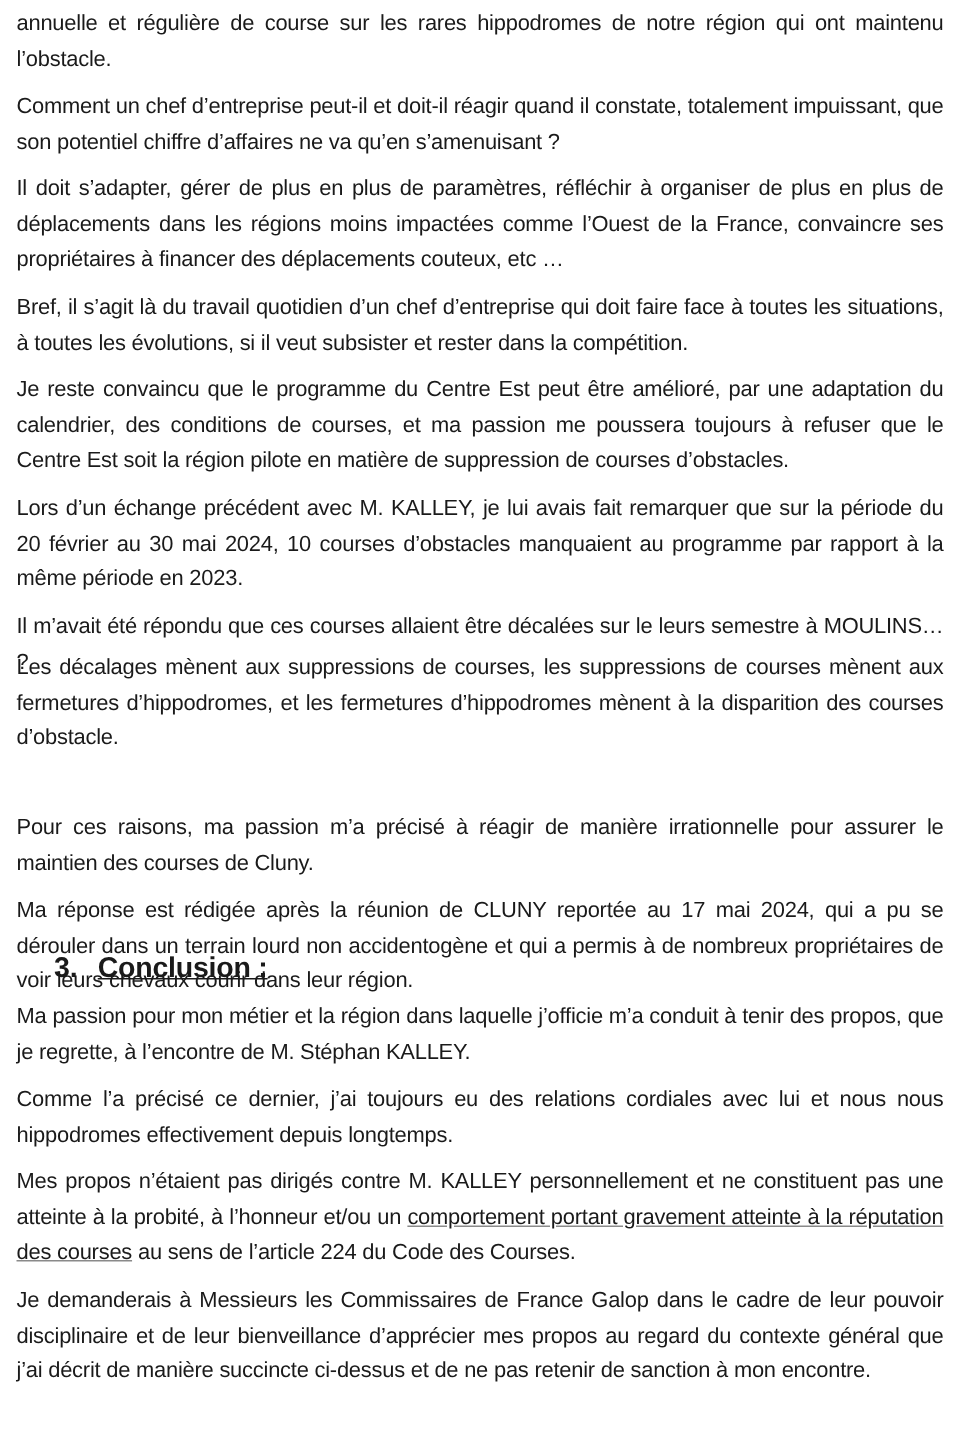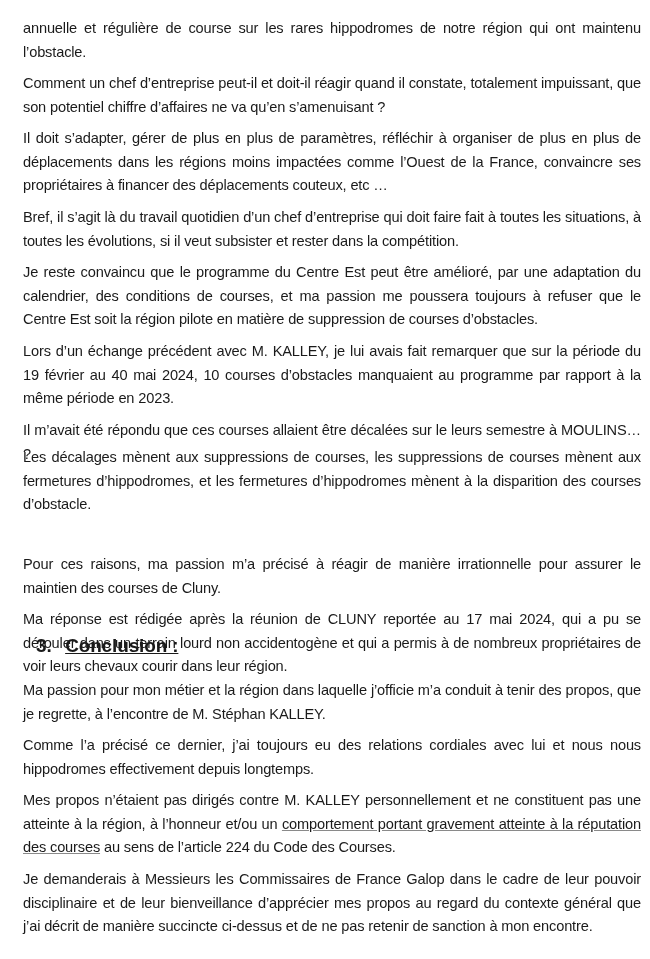--- a/index.html
+++ b/index.html
@@ -3,49 +3,49 @@
 <meta charset="utf-8">
 <style>
   html, body { margin: 0; padding: 0; background: #ffffff; }
   body { width: 650px; height: 959px; overflow: hidden; position: relative; }
   .page {
     position: absolute; left: 11px; top: 0; width: 618px;
     font-family: "Liberation Sans", sans-serif;
     font-size: 14.6px; line-height: 23.5px; color: #1a1a1a;
     letter-spacing: -0.15px;
   }
-  p { margin: 12px; text-align: justify; }
+  p { margin: 0; text-align: justify; }
   .para { position: absolute; left: 0; width: 618px; }
   .heading {
     position: absolute; left: 25px; top: 634px; font-weight: bold;
     font-size: 19px;
   }
   .heading .num { display: inline-block; width: 24px; }
   .heading .title { text-decoration: underline; }
   .ul { text-decoration: underline; text-decoration-color: #8a8a8a; }
 </style>
 </head>
 <body>
 
 <div class="page">
   <p class="para" style="top:5px">annuelle et régulière de course sur les rares hippodromes de notre région qui ont maintenu l’obstacle.</p>
   <p class="para" style="top:60px">Comment un chef d’entreprise peut-il et doit-il réagir quand il constate, totalement impuissant, que son potentiel chiffre d’affaires ne va qu’en s’amenuisant ?</p>
   <p class="para" style="top:115px">Il doit s’adapter, gérer de plus en plus de paramètres, réfléchir à organiser de plus en plus de déplacements dans les régions moins impactées comme l’Ouest de la France, convaincre ses propriétaires à financer des déplacements couteux, etc …</p>
-  <p class="para" style="top:194px">Bref, il s’agit là du travail quotidien d’un chef d’entreprise qui doit faire fait à toutes les situations, à toutes les évolutions, si il veut subsister et rester dans la compétition.</p>
+  <p class="para" style="top:194px">Bref, il s’agit là du travail quotidien d’un chef d’entreprise qui doit faire face à toutes les situations, à toutes les évolutions, si il veut subsister et rester dans la compétition.</p>
   <p class="para" style="top:249px">Je reste convaincu que le programme du Centre Est peut être amélioré, par une adaptation du calendrier, des conditions de courses, et ma passion me poussera toujours à refuser que le Centre Est soit la région pilote en matière de suppression de courses d’obstacles.</p>
-  <p class="para" style="top:328px">Lors d’un échange précédent  avec M. KALLEY, je lui avais fait remarquer que sur la période du 19 février au 40 mai 2024, 10 courses d’obstacles manquaient au programme par rapport à la même période en 2023.</p>
+  <p class="para" style="top:328px">Lors d’un échange précédent  avec M. KALLEY, je lui avais fait remarquer que sur la période du 20 février au 30 mai 2024, 10 courses d’obstacles manquaient au programme par rapport à la même période en 2023.</p>
   <p class="para" style="top:407px">Il m’avait été répondu que ces courses allaient être décalées sur le leurs semestre à MOULINS… ?</p>
   <p class="para" style="top:434px">Les décalages mènent aux suppressions de courses, les suppressions de courses mènent aux fermetures d’hippodromes, et les fermetures d’hippodromes mènent à la disparition des courses d’obstacle.</p>
   <p class="para" style="top:541px">Pour ces raisons, ma passion m’a précisé à réagir de manière irrationnelle pour assurer le maintien des courses de Cluny.</p>
   <p class="para" style="top:596px">Ma réponse est rédigée après la réunion de CLUNY reportée au 17 mai 2024, qui a pu se dérouler dans un terrain lourd non accidentogène et qui a permis à de nombreux propriétaires de voir leurs chevaux courir dans leur région.</p>
 
 </div>
 
 <div class="page" style="top:0">
   <div class="heading" style="top:634px">
     <span class="num">3.</span>
     <span class="title">Conclusion :</span>
   </div>
   <p class="para" style="top:667px">Ma passion pour mon métier et la région dans laquelle j’officie m’a conduit à tenir des propos, que je regrette, à l’encontre de M. Stéphan KALLEY.</p>
   <p class="para" style="top:722px">Comme l’a précisé ce dernier, j’ai toujours eu des relations cordiales avec lui et nous nous hippodromes effectivement depuis longtemps.</p>
-  <p class="para" style="top:777px"><span>Mes propos n’étaient pas dirigés contre M. KALLEY personnellement et ne constituent pas une atteinte à la région, à l’honneur et/ou un </span><span class="ul">comportement portant gravement atteinte à la réputation des courses</span><span> au sens de l’article 224 du Code des Courses.</span></p>
+  <p class="para" style="top:777px"><span>Mes propos n’étaient pas dirigés contre M. KALLEY personnellement et ne constituent pas une atteinte à la probité, à l’honneur et/ou un </span><span class="ul">comportement portant gravement atteinte à la réputation des courses</span><span> au sens de l’article 224 du Code des Courses.</span></p>
   <p class="para" style="top:856px">Je demanderais à Messieurs les Commissaires de France Galop dans le cadre de leur pouvoir disciplinaire et de leur bienveillance d’apprécier mes propos au regard du contexte général que j’ai décrit de manière succincte ci-dessus et de ne pas retenir de sanction à mon encontre.</p>
 </div>
 
 </body></html>

